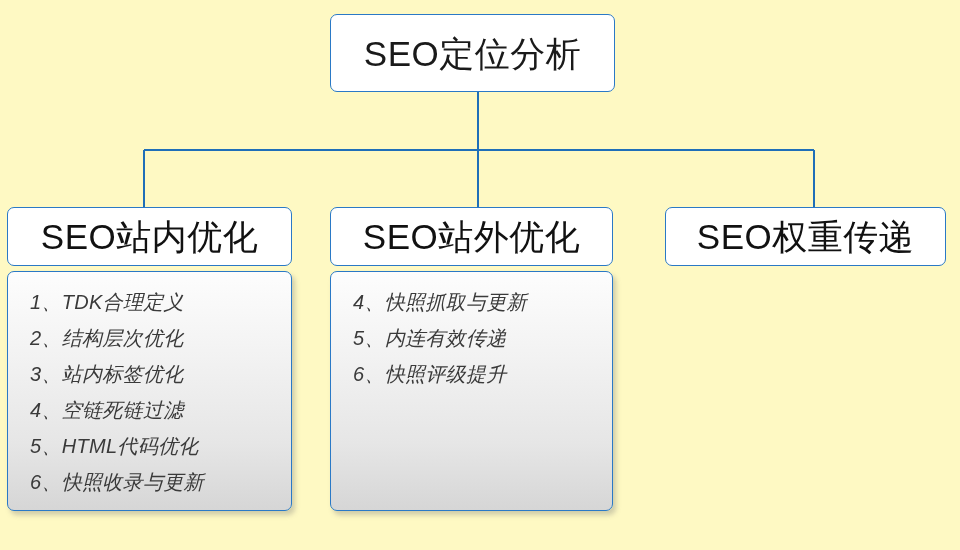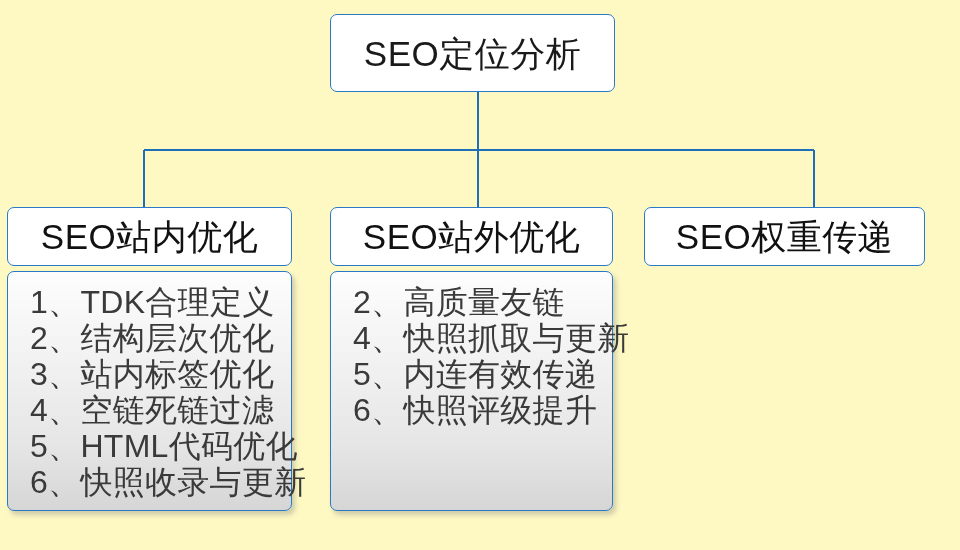--- a/index.html
+++ b/index.html
@@ -51,21 +51,21 @@
     white-space: nowrap;
   }
 
   
   .column {
     position: absolute;
     top: 207px;
   }
   .col-0 { left: 7px;   width: 285px; }
   .col-1 { left: 330px; width: 283px; }
-  .col-2 { left: 644px; width: 281px; }
+  .col-2 { left: 665px; width: 281px; }
 
   .col-header {
     box-sizing: border-box;
     height: 59px;
     border: 1.6px solid #2a79c6;
     border-radius: 7px;
     background: #ffffff;
     display: flex;
     align-items: center;
     justify-content: center;
@@ -87,27 +87,28 @@
     border: 1.6px solid #2a79c6;
     border-radius: 7px;
     background: linear-gradient(to bottom, #fdfdfd 0%, #f4f4f4 30%, #e6e6e6 72%, #d6d6d6 100%);
     box-shadow: 3px 4px 5px rgba(120,120,120,0.35);
     padding: 12px 0 10px 0;
     display: flex;
     flex-direction: column;
     justify-content: flex-start;
   }
   .list-item {
-    font-size: 32px;
+    font-size: 20px;
     color: #3a3a3a;
     line-height: 36px;
     height: 36px;
     padding-left: 22px;
     white-space: nowrap;
     letter-spacing: 0.3px;
+    font-style: italic;
   }
   .col-2 .list-item { padding-left: 18px; }
 </style>
 </head>
 <body>
 
 <div id="canvas">
 
   <svg class="connector-layer" viewBox="0 0 960 550" width="960" height="550" xmlns="http://www.w3.org/2000/svg">
     <g fill="none" stroke="#1f6fb8" stroke-width="1.6" shape-rendering="crispEdges">
@@ -135,21 +136,20 @@
       <div class="list-item">5、HTML代码优化</div>
       <div class="list-item">6、快照收录与更新</div>
     </div>
   </div>
 
   <div class="column col-1">
     <div class="col-header">
       <span class="col-header-label">SEO站外优化</span>
     </div>
     <div class="col-list">
-      <div class="list-item">2、高质量友链</div>
       <div class="list-item">4、快照抓取与更新</div>
       <div class="list-item">5、内连有效传递</div>
       <div class="list-item">6、快照评级提升</div>
     </div>
   </div>
 
   <div class="column col-2">
     <div class="col-header">
       <span class="col-header-label">SEO权重传递</span>
     </div>

